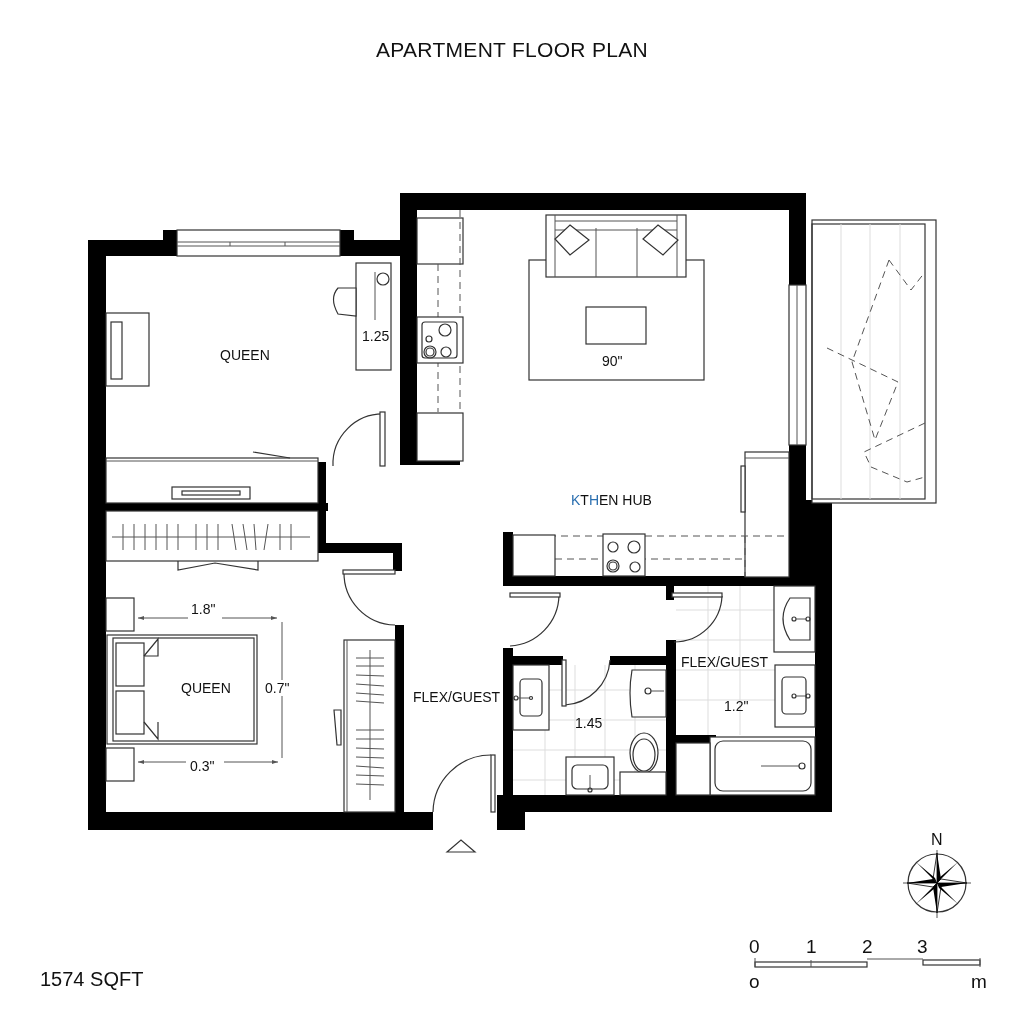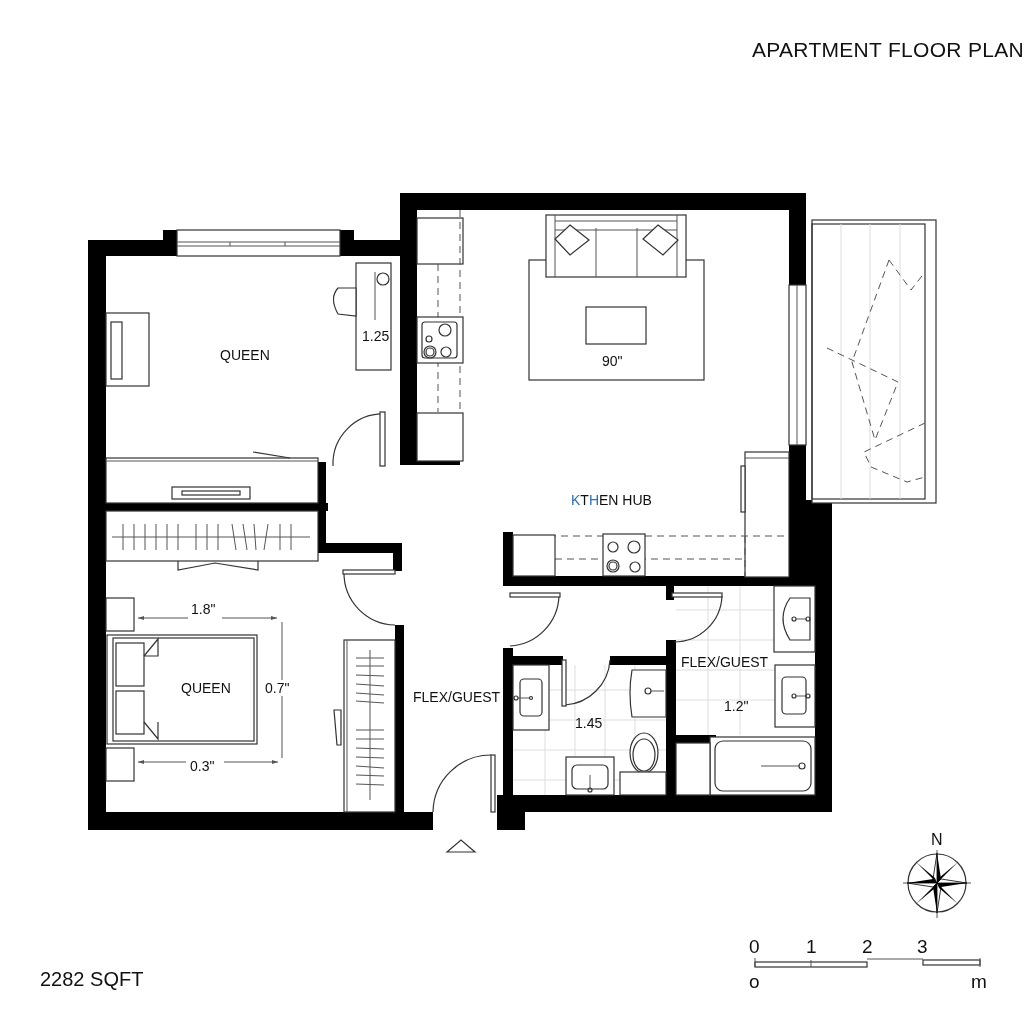--- a/index.html
+++ b/index.html
@@ -1,18 +1,18 @@
 <!DOCTYPE html>
 <html><head>
 <meta charset="utf-8">
 <style>
   html, body { margin: 0; padding: 0; background: #ffffff; }
   body { width: 1024px; height: 1024px; position: relative; overflow: hidden;
          font-family: "Liberation Sans", sans-serif; color: #111; }
-  .title { position: absolute; top: 38px; left: 0; width: 1024px; text-align: right;
+  .title { position: absolute; top: 38px; left: 0; width: 1024px; text-align: center;
            font-size: 21px; letter-spacing: 0.3px; color: #111; }
   .area { position: absolute; left: 40px; top: 968px; font-size: 20px; color: #111; }
   svg.plan { position: absolute; left: 0; top: 0; }
   svg text { font-family: "Liberation Sans", sans-serif; fill: #111; }
   .lbl { font-size: 14px; }
   .dim { font-size: 14px; }
   .wall { fill: #000; }
   .ln { stroke: #333; stroke-width: 1.2; fill: #fff; }
   .ln0 { stroke: #333; stroke-width: 1.2; fill: none; }
   .thin { stroke: #555; stroke-width: 1; fill: none; }
@@ -341,13 +341,13 @@
     <line class="thin" x1="755" y1="958" x2="755" y2="967"></line>
     <line class="thin" x1="811" y1="960" x2="811" y2="967"></line>
     <line class="thin" x1="867" y1="959" x2="923" y2="959"></line>
     <rect class="ln" x="923" y="960" width="57" height="5" fill="#fff"></rect>
     <line class="thin" x1="980" y1="958" x2="980" y2="967"></line>
     <text class="scale-txt" x="749" y="988">o</text>
     <text class="scale-txt" x="971" y="988">m</text>
   </g>
 </svg>
 
-<div class="area">2282 SQFT</div>
+<div class="area">1574 SQFT</div>
 
 </body></html>

